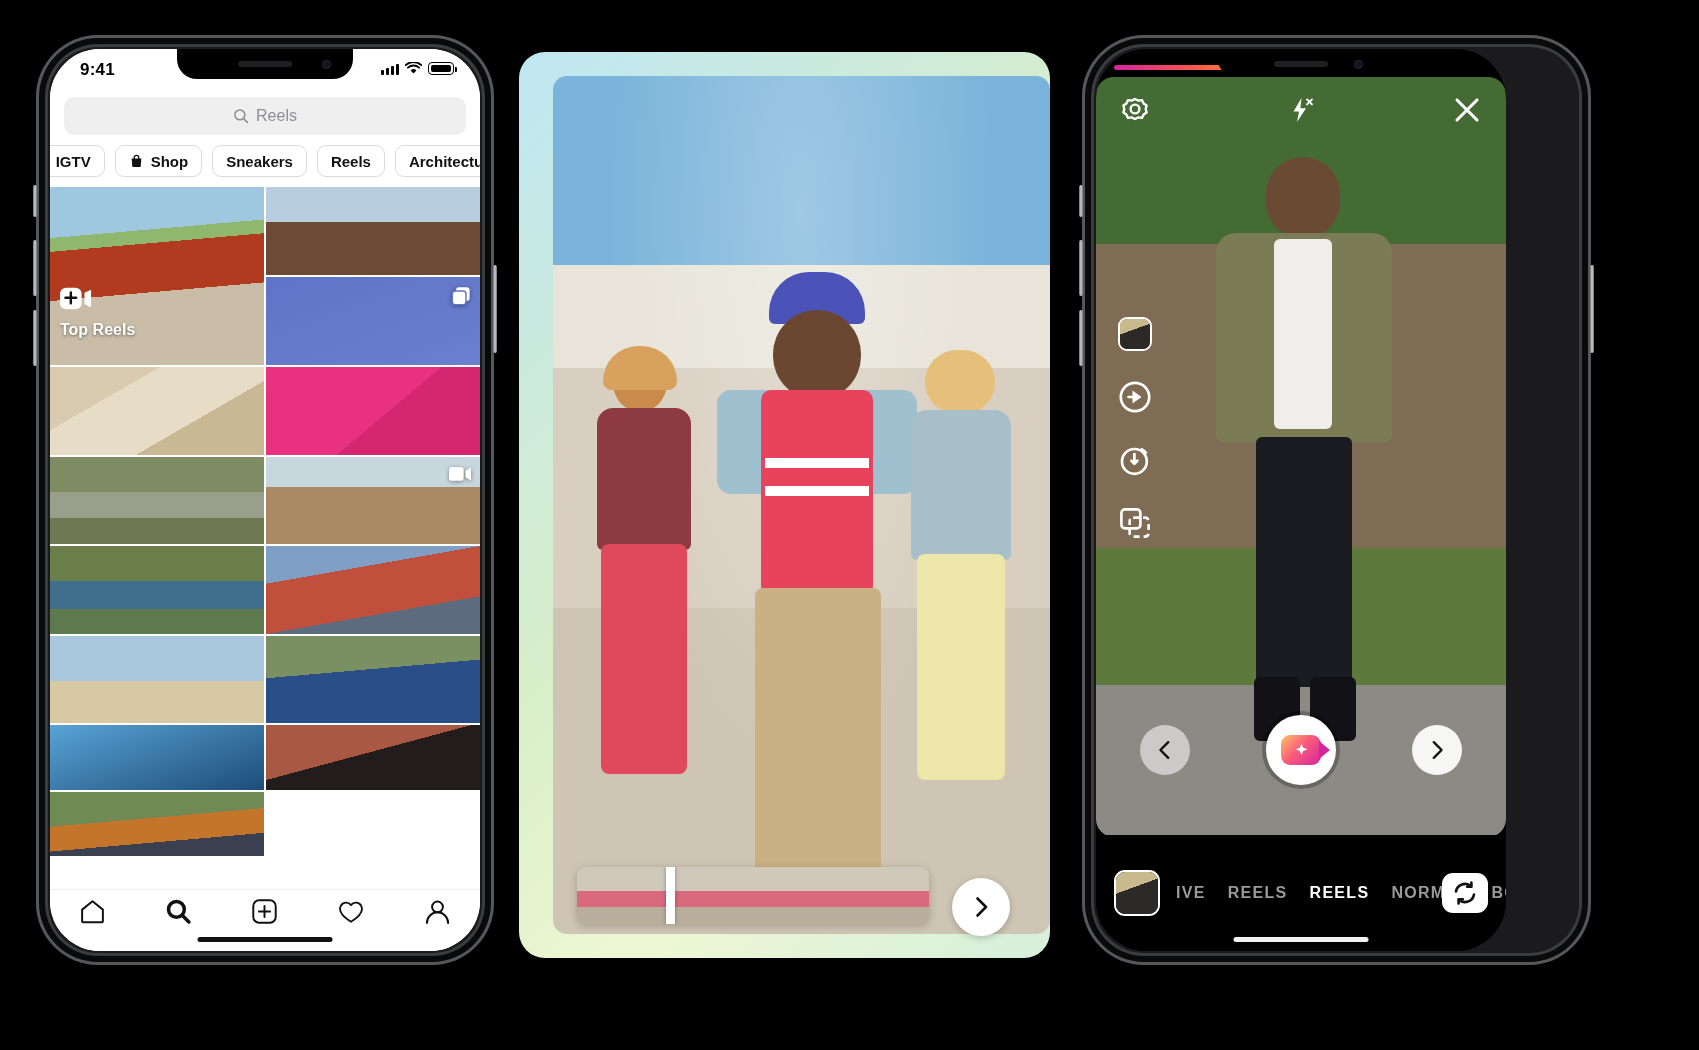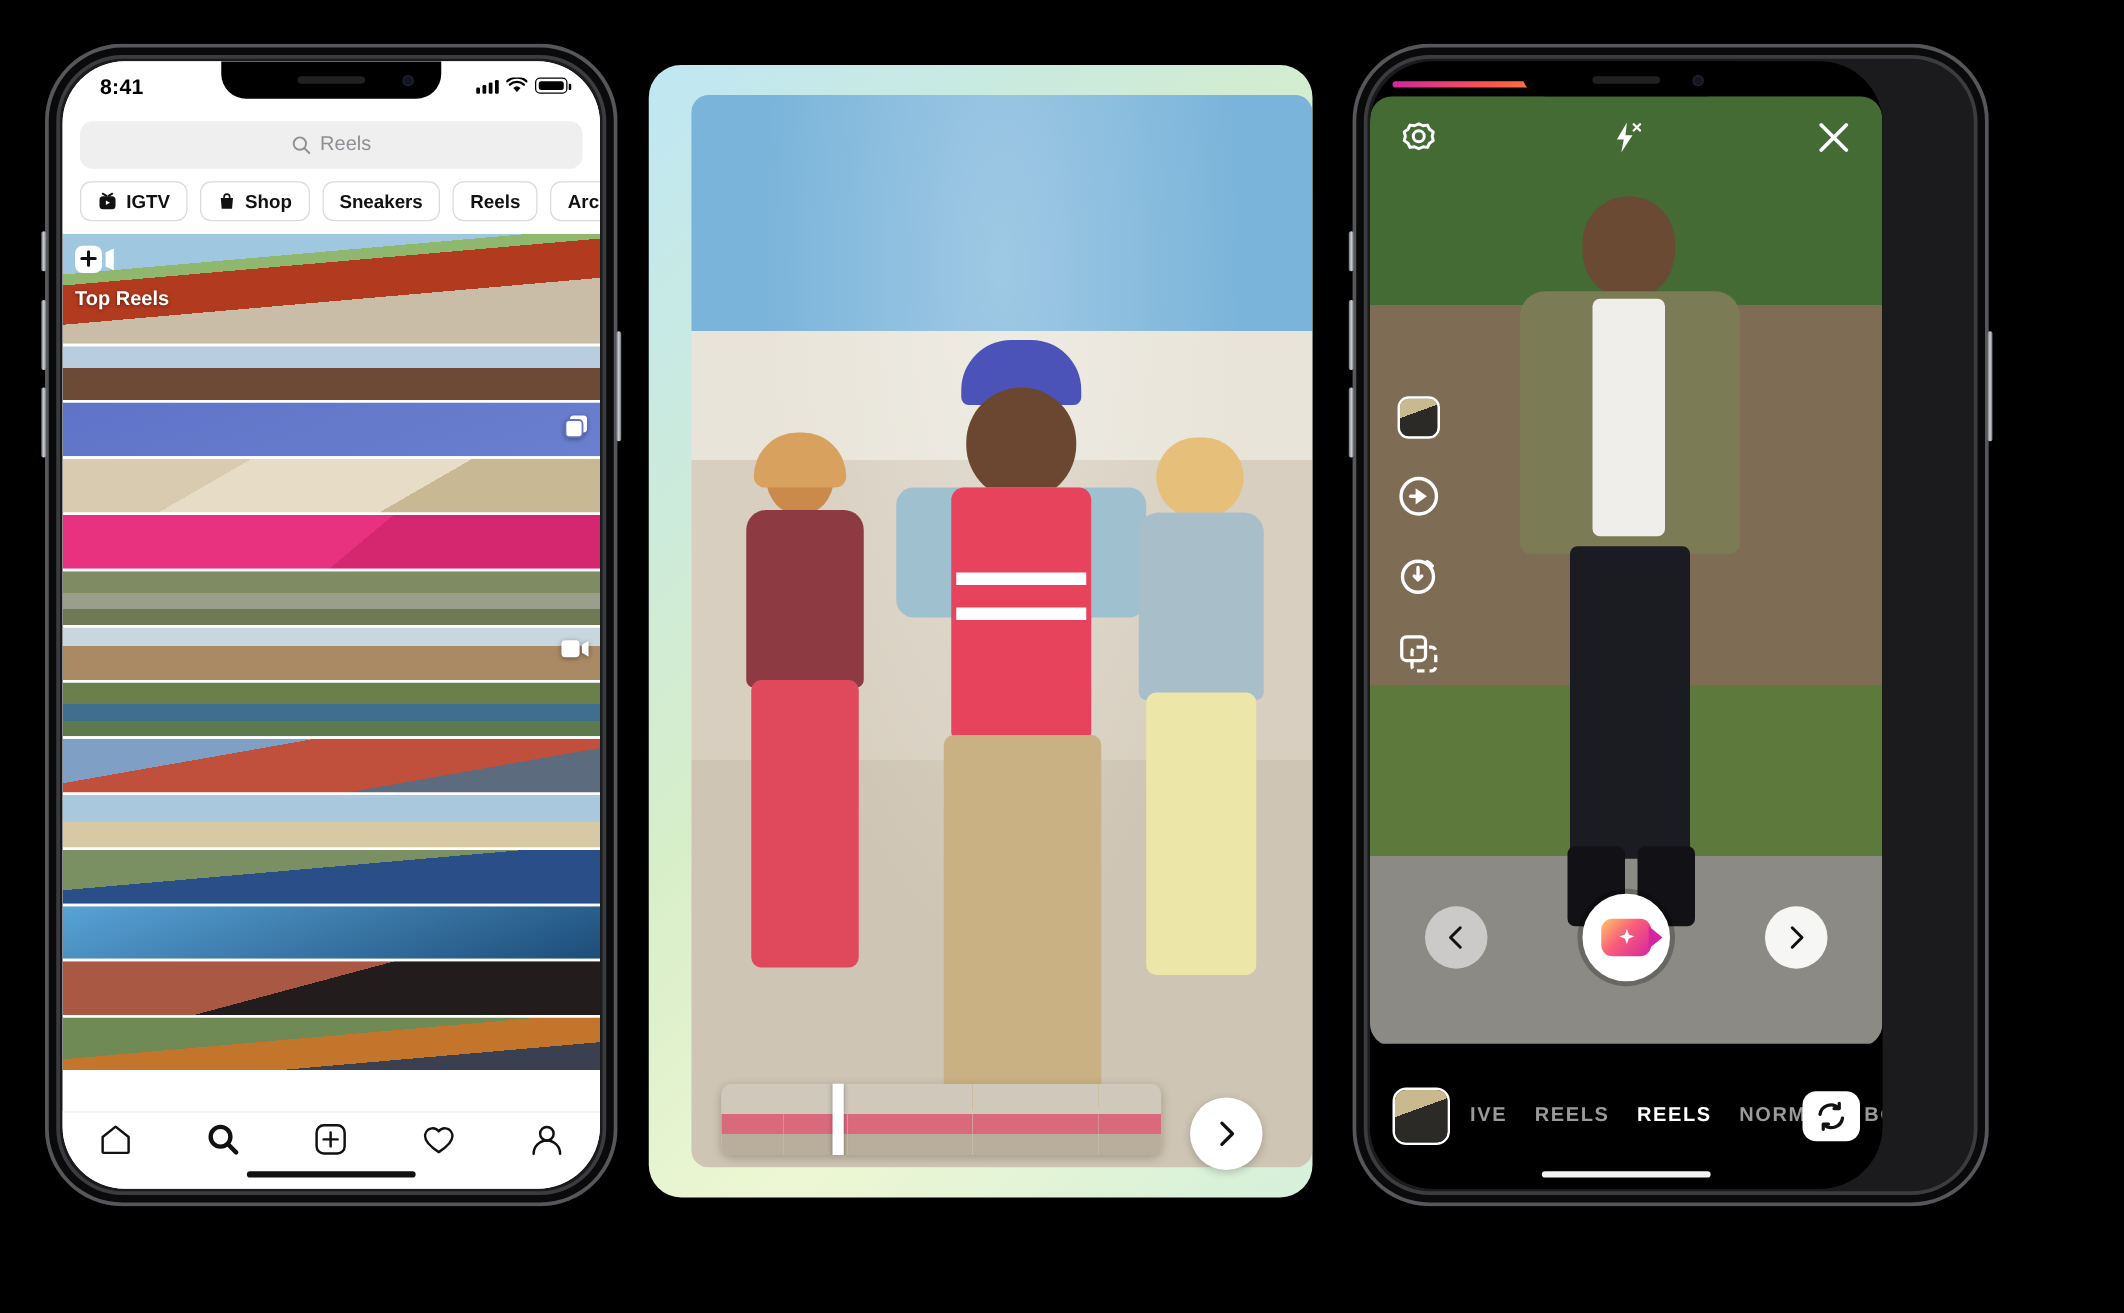--- a/index.html
+++ b/index.html
@@ -39,26 +39,26 @@
   .bars i:nth-child(3){height:9px} .bars i:nth-child(4){height:11px}
   .batt { width: 26px; height: 13px; border: 1.6px solid #000; border-radius: 4px; position: relative; }
   .batt::after{ content:""; position:absolute; right:-4px; top:4px; width:2px; height:5px; background:#000; border-radius:0 1px 1px 0;}
   .batt i { position:absolute; left:1.6px; top:1.6px; bottom:1.6px; right:1.6px; background:#000; border-radius:2px;}
 
   .searchwrap { padding: 4px 14px 8px; background:#fff; }
   .searchbar { height: 38px; border-radius: 10px; background: #efeff0; display:flex;
                align-items:center; justify-content:center; gap: 7px; }
   .searchbar .lbl { color:#8e8e93; font-size:16px; }
 
-  .chips { display:flex; gap:10px; padding: 2px 14px 10px; background:#fff; overflow:hidden; }
+  .chips { display:flex; gap:10px; padding: 2px 14px 10px; background:#fff; overflow:hidden;justify-content:center; }
   .chip { display:flex; align-items:center; gap:7px; height:32px; padding:0 13px;
           border:1px solid #dbdbdb; border-radius:9px; background:#fff;
           font-size:15px; font-weight:bold; color:#111; white-space:nowrap; }
 
-  .grid { display: grid; grid-template-columns: repeat(1, 1fr); gap: 2px;
+  .grid { display: grid; grid-template-columns: repeat(2, 1fr); gap: 2px;
           width: 100%; height: 536px; }
   .cell { position: relative; overflow: hidden; }
   .cell.tall { grid-row: span 2; }
   .badge { position:absolute; top:9px; right:9px; color:#fff; filter: drop-shadow(0 1px 2px rgba(0,0,0,.4)); }
   .reels-tag { position:absolute; left:10px; bottom:26px; }
   .reels-tag .rt-label { color:#fff; font-size:16px; font-weight:bold; margin-top:6px;
         text-shadow: 0 1px 3px rgba(0,0,0,.5); }
 
   .tabbar { position:absolute; bottom:0; left:0; right:0; height:62px; background:#fff;
             border-top:1px solid #efefef; display:flex; align-items:center;
@@ -153,21 +153,21 @@
     <div class="sidebtn" style="left:-3px; top:275px; width:4px; height:56px;"></div>
     <div class="sidebtn" style="right:-3px; top:230px; width:4px; height:88px;"></div>
 
     <div class="screen">
       <div class="notch">
         <div class="speaker"></div>
         <div class="cam"></div>
       </div>
 
       <div class="statusbar">
-        <div class="st-time">8:41</div>
+        <div class="st-time">9:41</div>
         <div class="st-right">
           <div class="bars">
               <i></i>
               <i></i>
               <i></i>
               <i></i>
             </div>
           <svg width="17" height="13" viewBox="0 0 17 13">
             <path d="M8.5 11.6 L5.6 8.4a4.3 4.3 0 0 1 5.8 0Z" fill="#000"></path>
             <path d="M2.9 5.7a8.2 8.2 0 0 1 11.2 0" stroke="#000" stroke-width="1.8" fill="none" stroke-linecap="round"></path>

